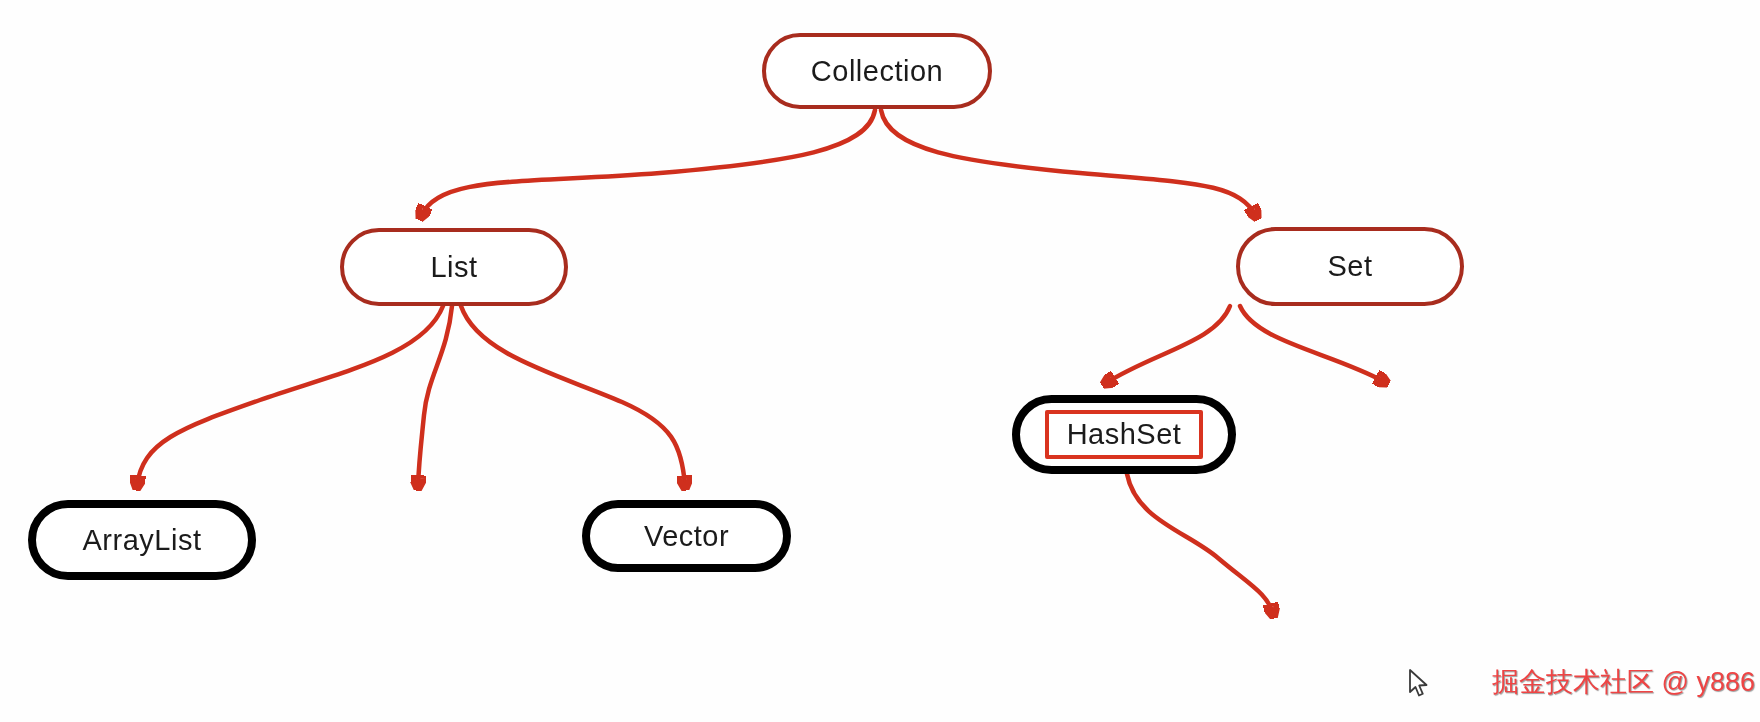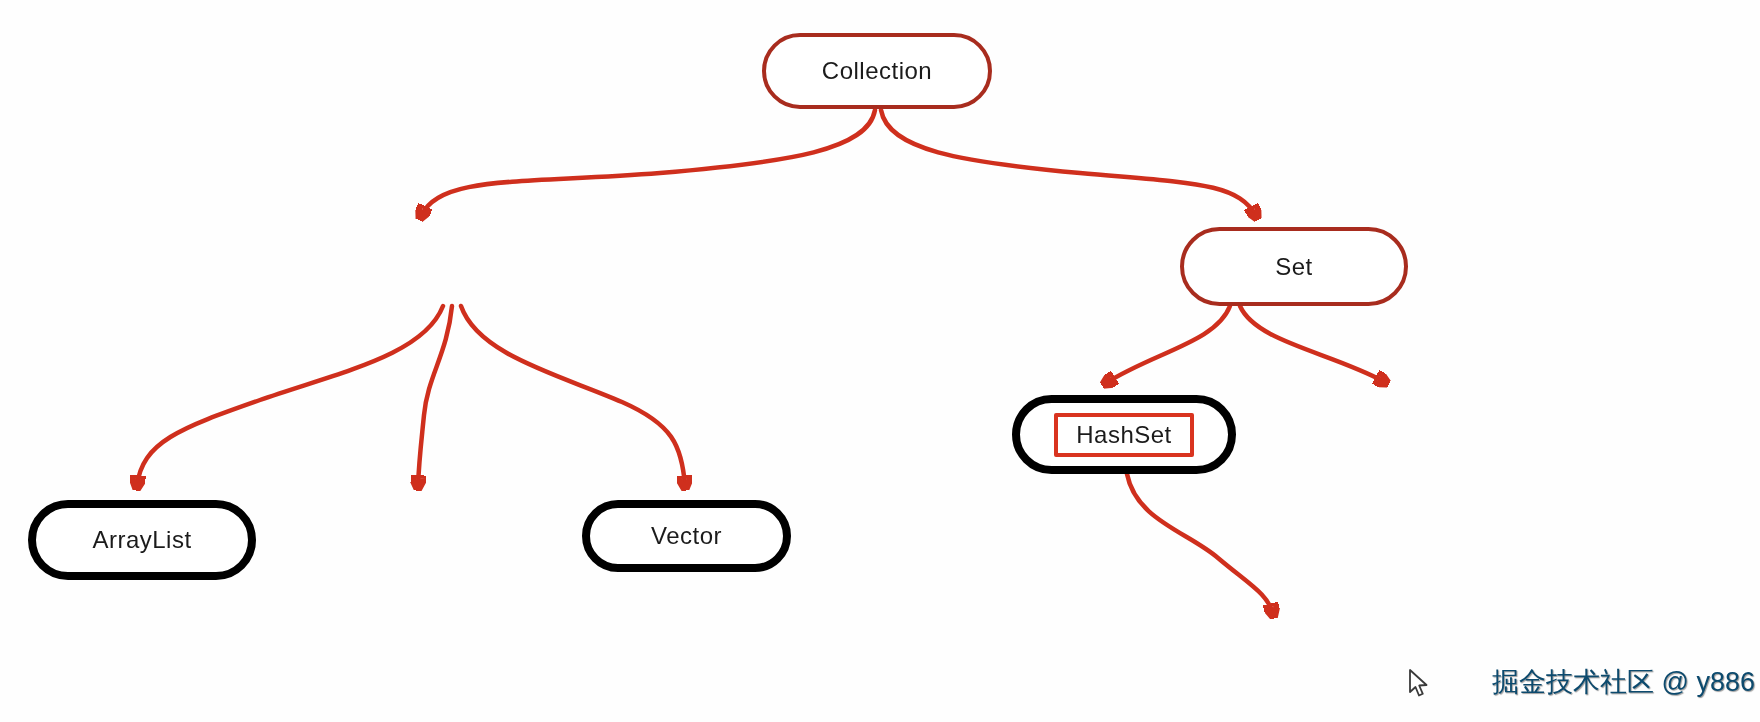--- a/index.html
+++ b/index.html
@@ -29,39 +29,39 @@
     stroke-linecap: round;
   }
   .node {
     position: absolute;
     box-sizing: border-box;
     display: flex;
     align-items: center;
     justify-content: center;
     background: #ffffff;
     border-radius: 40px;
-    font-size: 24px;
+    font-size: 29px;
     color: #1b1b1b;
     letter-spacing: 0.5px;
     white-space: nowrap;
   }
   .node.red  { border: 4px solid #a82c1e; }
   .node.blue { border: 8px solid #000000; }
   .hl {
     display: inline-block;
     border: 4px solid #d93420;
     border-radius: 2px;
     padding: 4px 18px;
   }
   .watermark {
     position: absolute;
     left: 1492px;
     top: 664px;
     font-size: 27px;
-    color: #0c4a6e;
+    color: #ef4444;
     text-shadow: 1px 1px 1px #9a9a9a, -1px -1px 0 #ffffff;
     white-space: nowrap;
   }
   .cursor {
     position: absolute;
     left: 1406px;
     top: 668px;
     width: 24px;
     height: 30px;
   }
@@ -84,22 +84,25 @@
     <path d="M 461 306 C 478 355, 560 375, 622 402 C 672 424, 682 445, 685 486" marker-end="url(#ah)"></path>
     <path d="M 1230 306 C 1216 342, 1155 352, 1106 383" marker-end="url(#ah)"></path>
     <path d="M 1240 306 C 1256 342, 1330 352, 1385 382" marker-end="url(#ah)"></path>
     <path d="M 1127 474 C 1136 520, 1188 532, 1218 558 C 1250 585, 1268 594, 1273 614" marker-end="url(#ah)"></path>
   </svg>
 
   <div class="node red" style="left:762px; top:33px; width:230px; height:76px;">
     <span>Collection</span>
   </div>
 
+  <div class="node red" style="left:340px; top:228px; width:228px; height:78px;">
+    <span>List</span>
+  </div>
 
-  <div class="node red" style="left:1180px; top:227px; width:228px; height:79px;">
+  <div class="node red" style="left:1236px; top:227px; width:228px; height:79px;">
     <span>Set</span>
   </div>
 
   <div class="node blue" style="left:28px; top:500px; width:228px; height:80px;">
     <span>ArrayList</span>
   </div>
 
 
   <div class="node blue" style="left:582px; top:500px; width:209px; height:72px;">
     <span>Vector</span>

